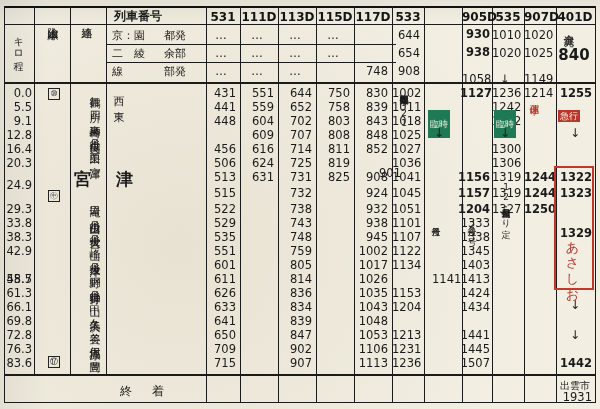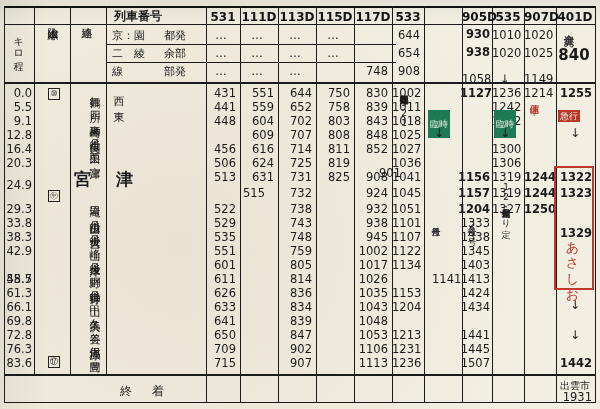--- a/index.html
+++ b/index.html
@@ -249,21 +249,21 @@
   <div class="cell num" style="left:240px;top:172px;width:34px;">631</div>
   <div class="cell num" style="left:278px;top:172px;width:34px;">731</div>
   <div class="cell num" style="left:316px;top:172px;width:34px;">825</div>
   <div class="cell num" style="left:354px;top:172px;width:34px;">908</div>
   <div class="cell num" style="left:392px;top:172px;width:28px;">1041</div>
   <div class="cell num bold" style="left:458px;top:172px;width:32px;">1156</div>
   <div class="cell num" style="left:492px;top:172px;width:28px;">1319</div>
   <div class="cell num bold" style="left:524px;top:172px;width:28px;">1244</div>
   <div class="cell num bold" style="left:558px;top:172px;width:34px;">1322</div>
 
-  <div class="cell num" style="left:206px;top:188px;width:30px;padding-left:29px;">515</div>
+  <div class="cell num" style="left:206px;top:188px;width:30px;">515</div>
   <div class="cell num" style="left:278px;top:188px;width:34px;">732</div>
   <div class="cell num" style="left:354px;top:188px;width:34px;">924</div>
   <div class="cell num" style="left:392px;top:188px;width:28px;">1045</div>
   <div class="cell num bold" style="left:458px;top:188px;width:32px;">1157</div>
   <div class="cell num" style="left:492px;top:188px;width:28px;">1319</div>
   <div class="cell num bold" style="left:524px;top:188px;width:28px;">1244</div>
   <div class="cell num bold" style="left:558px;top:188px;width:34px;">1323</div>
 
   <div class="cell num" style="left:4px;top:204px;width:28px;">29.3</div>
   <div class="vtext" style="left:88px;top:196px;">岩滝口</div>

